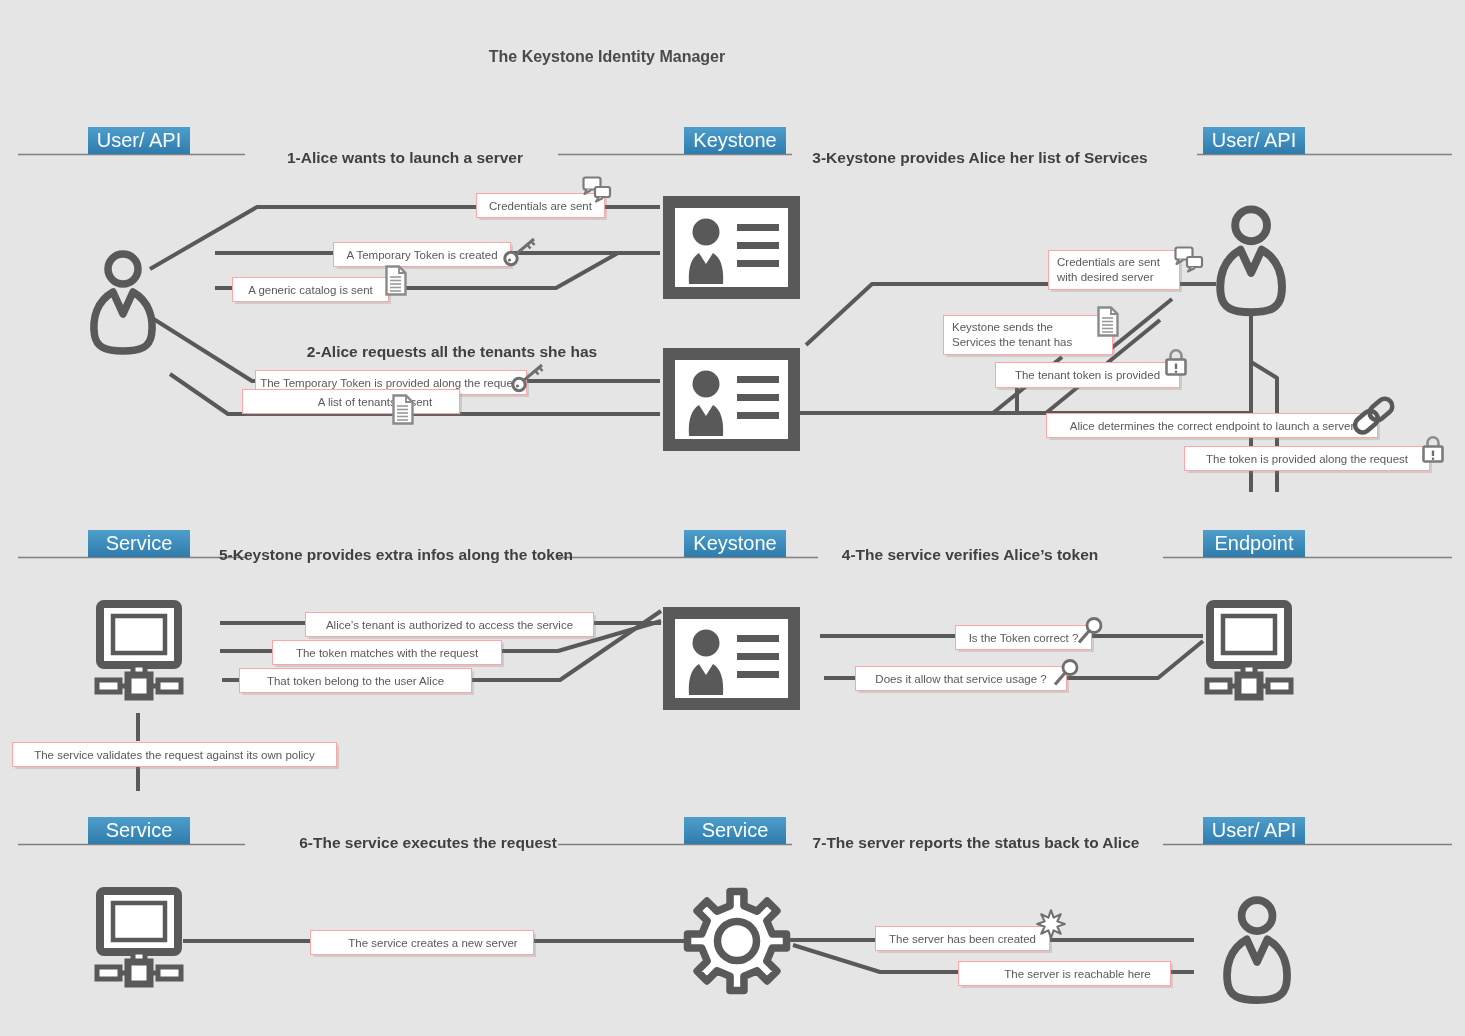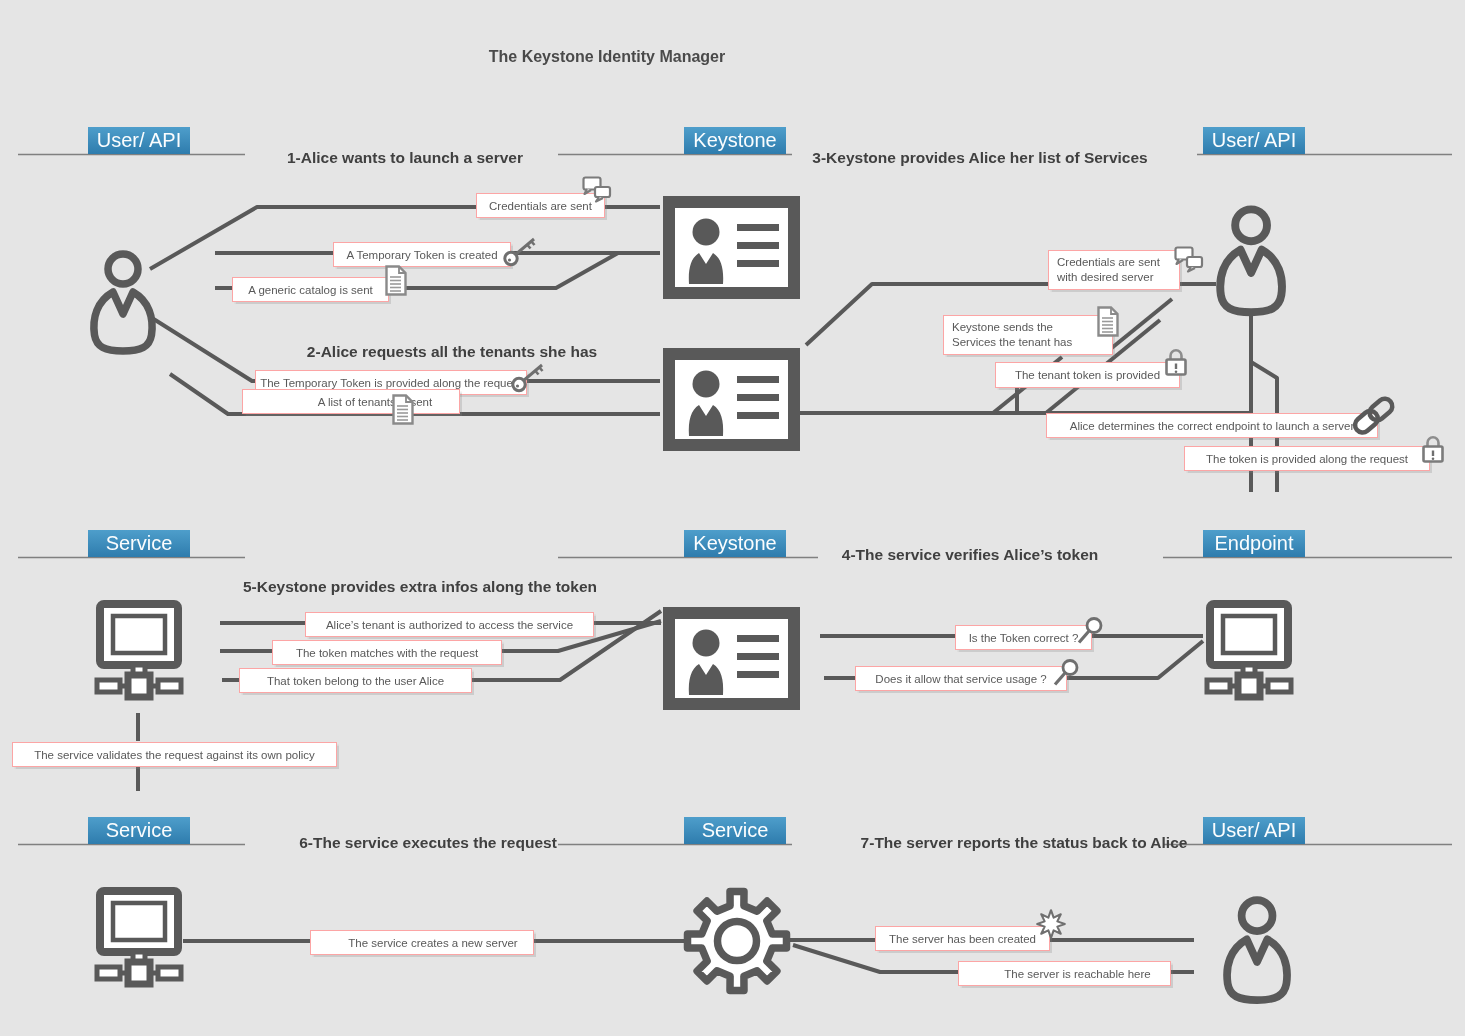--- a/index.html
+++ b/index.html
@@ -113,23 +113,23 @@
   <div class="hdr" style="left:684px;top:530px;">Keystone</div>
   <div class="hdr" style="left:1203px;top:530px;">Endpoint</div>
   <div class="hdr" style="left:88px;top:817px;">Service</div>
   <div class="hdr" style="left:684px;top:817px;">Service</div>
   <div class="hdr" style="left:1203px;top:817px;">User/ API</div>
 
   <div class="sec" style="left:405px;top:149px;">1-Alice wants to launch a server</div>
   <div class="sec" style="left:452px;top:343px;">2-Alice requests all the tenants she has</div>
   <div class="sec" style="left:980px;top:149px;">3-Keystone provides Alice her list of Services</div>
   <div class="sec" style="left:970px;top:546px;">4-The service verifies Alice’s token</div>
-  <div class="sec" style="left:420px;top:546px;margin-top:32px;">5-Keystone provides extra infos along the token</div>
+  <div class="sec" style="left:396px;top:546px;">5-Keystone provides extra infos along the token</div>
   <div class="sec" style="left:428px;top:834px;">6-The service executes the request</div>
-  <div class="sec" style="left:976px;top:834px;margin-left:48px;">7-The server reports the status back to Alice</div>
+  <div class="sec" style="left:976px;top:834px;">7-The server reports the status back to Alice</div>
 
   <div class="msg" style="left:476px;top:193px;width:127px;height:23px;">Credentials are sent</div>
   <div class="msg" style="left:333px;top:242px;width:176px;height:23px;">A Temporary Token is created</div>
   <div class="msg" style="left:232px;top:277px;width:155px;height:23px;">A generic catalog is sent</div>
   <div class="msg" style="left:255px;top:370px;width:270px;height:23px;">The Temporary Token is provided along the request</div>
   <div class="msg" style="left:242px;top:389px;width:168px;height:23px;padding-left:48px;">A list of tenants is sent</div>
   <div class="msg two" style="left:1048px;top:250px;width:122px;height:38px;">
     <span>Credentials are sent</span>
     <span>with desired server</span>
   </div>

